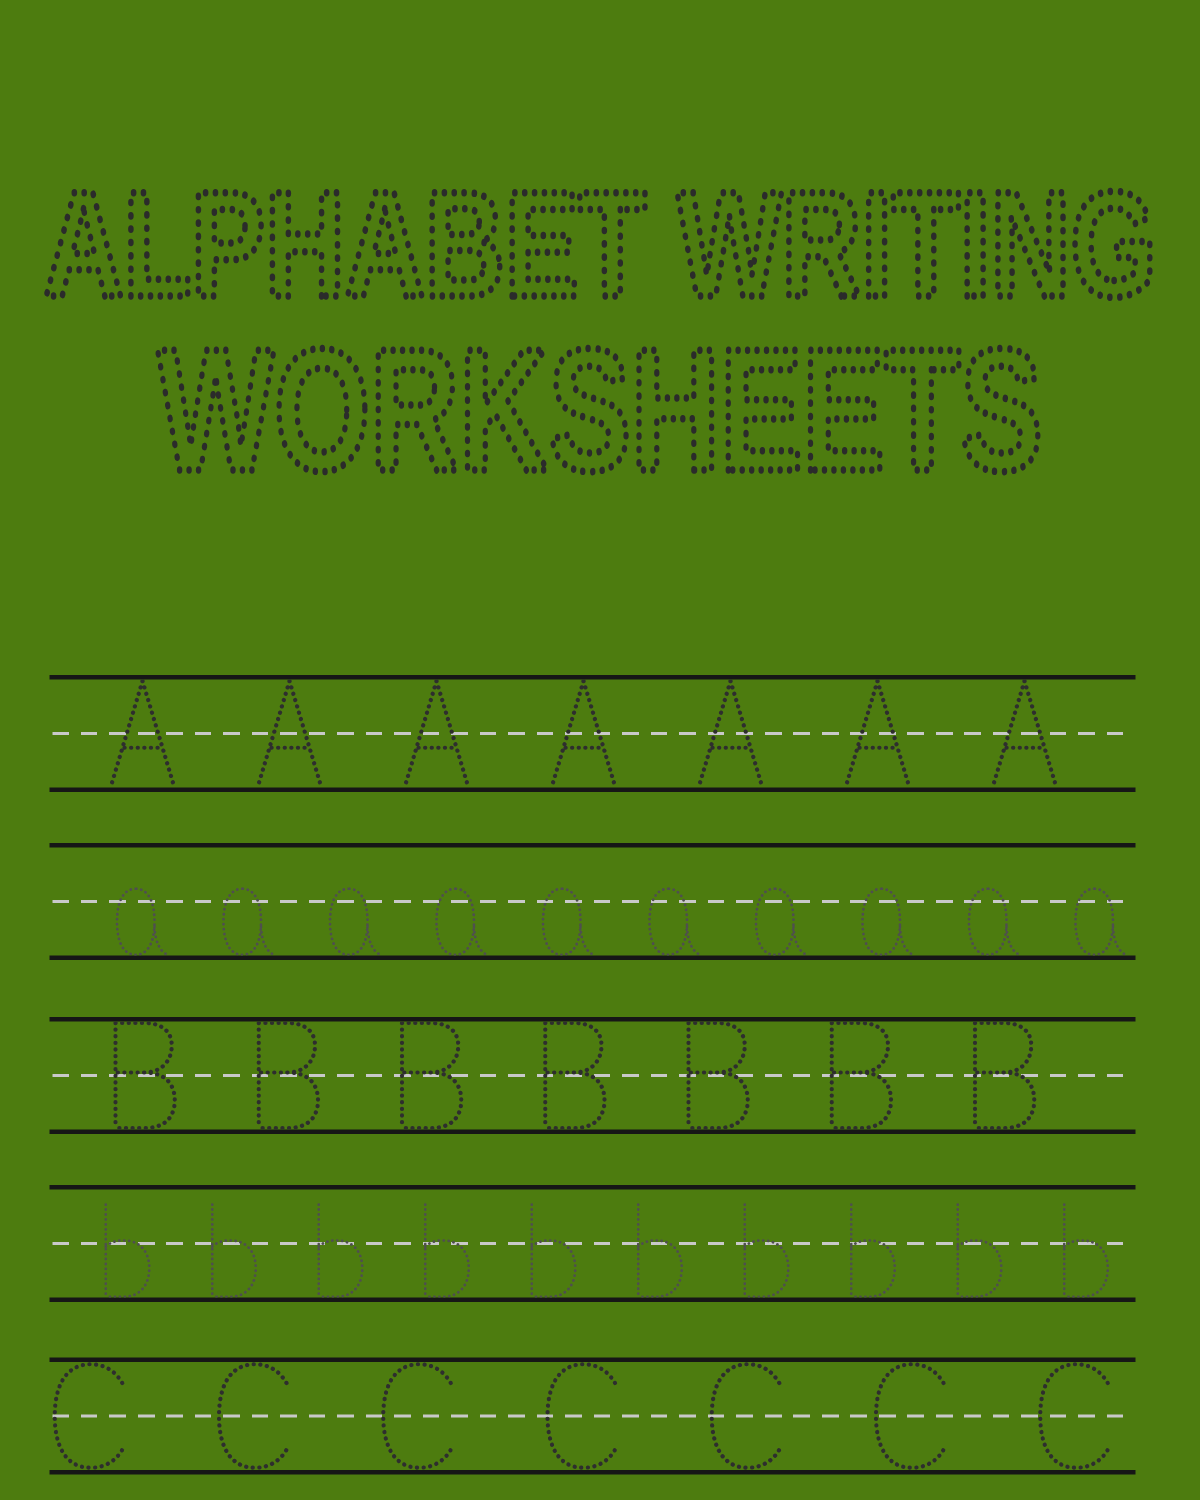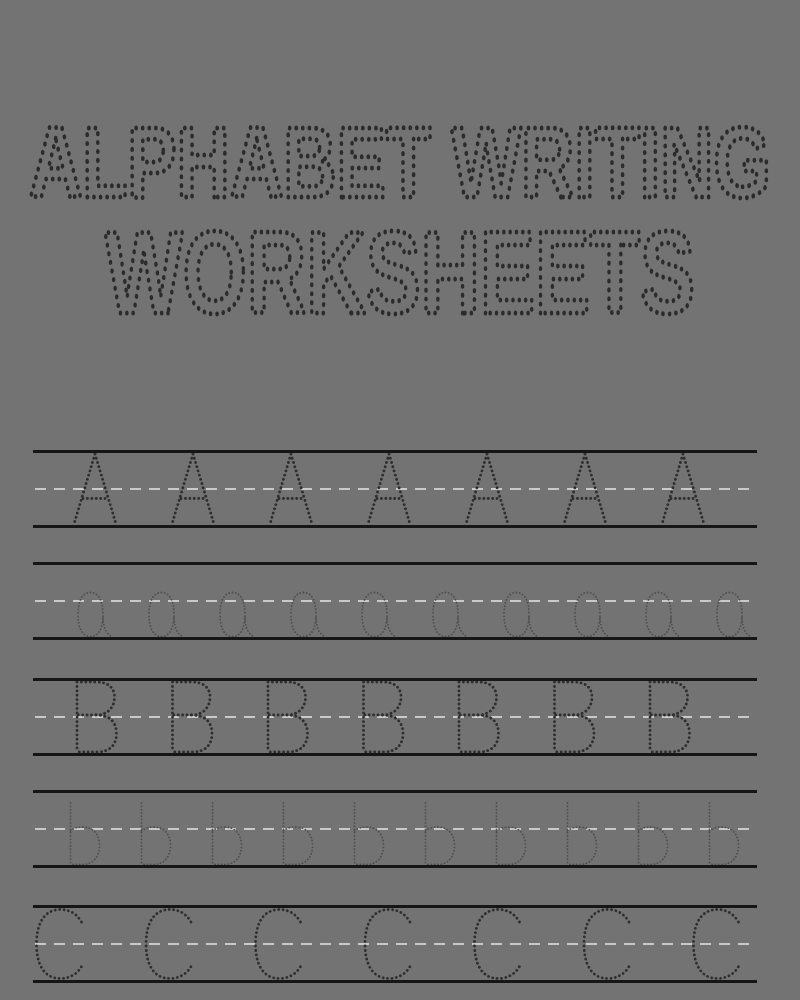--- a/index.html
+++ b/index.html
@@ -1,20 +1,20 @@
 <!DOCTYPE html>
 <html><head>
 <meta charset="utf-8">
 <style>
   * { margin:0; padding:0; box-sizing:border-box; }
   html,body { background:#ffffff; }
   .page {
     position:relative;
     width:800px; height:1000px;
-    background:#737373;
+    background:#4d7c0f;
     overflow:hidden;
     font-family:"Liberation Sans", sans-serif;
   }
   .title-svg { position:absolute; left:0; top:0; }
   .title-text {
     font-family:"Liberation Sans", sans-serif;
     font-weight:700;
     fill:none;
     stroke-linecap:round;
     stroke-linejoin:round;

